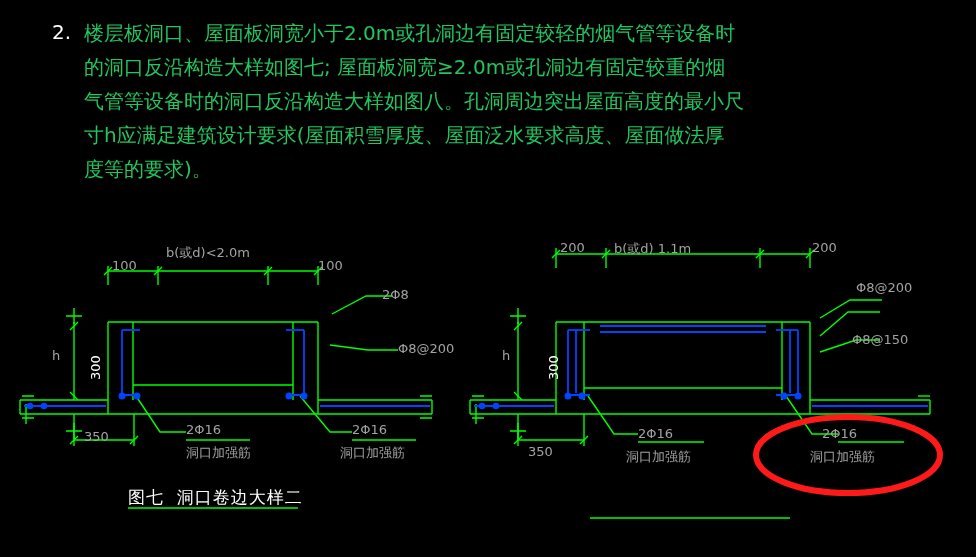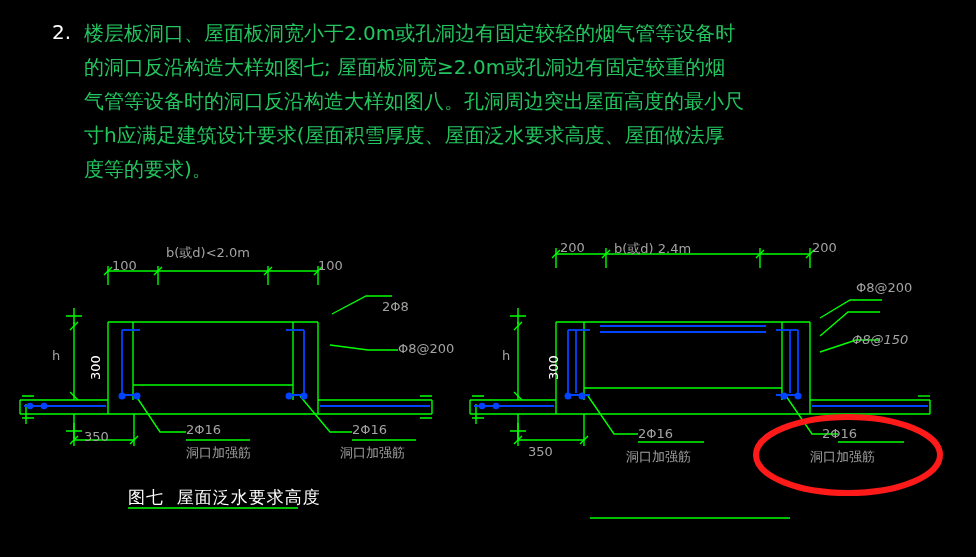--- a/index.html
+++ b/index.html
@@ -178,41 +178,41 @@
 
   <div class="lbl" style="left:112px; top:258px;">100</div>
   <div class="lbl" style="left:166px; top:244px;">b(或d)&lt;2.0m</div>
   <div class="lbl" style="left:318px; top:258px;">100</div>
 
   <div class="lbl" style="left:52px; top:348px;">h</div>
   <div class="vert-rot" style="left:88px; top:380px;">300</div>
 
   <div class="lbl" style="left:84px; top:429px;">350</div>
 
-  <div class="lbl" style="left:382px; top:287px;margin-top:12px;">2Φ8</div>
+  <div class="lbl" style="left:382px; top:287px;">2Φ8</div>
   <div class="lbl" style="left:398px; top:341px;">Φ8@200</div>
 
   <div class="lbl" style="left:186px; top:422px;">2Φ16</div>
   <div class="lbl" style="left:186px; top:444px;">洞口加强筋</div>
   <div class="lbl" style="left:352px; top:422px;">2Φ16</div>
   <div class="lbl" style="left:340px; top:444px;">洞口加强筋</div>
 
-  <div class="cap" style="left:128px; top:486px;">图七  屋面泛水要求高度</div>
+  <div class="cap" style="left:128px; top:486px;">图七  洞口卷边大样二</div>
 
   <div class="lbl" style="left:560px; top:240px;">200</div>
-  <div class="lbl" style="left:614px; top:240px;">b(或d) 2.4m</div>
+  <div class="lbl" style="left:614px; top:240px;">b(或d) 1.1m</div>
   <div class="lbl" style="left:812px; top:240px;">200</div>
 
   <div class="lbl" style="left:502px; top:348px;">h</div>
   <div class="vert-rot" style="left:546px; top:380px;">300</div>
 
   <div class="lbl" style="left:528px; top:444px;">350</div>
 
   <div class="lbl" style="left:856px; top:280px;">Φ8@200</div>
-  <div class="lbl" style="left:852px; top:332px;font-style:italic;">Φ8@150</div>
+  <div class="lbl" style="left:852px; top:332px;">Φ8@150</div>
 
   <div class="lbl" style="left:638px; top:426px;">2Φ16</div>
   <div class="lbl" style="left:626px; top:448px;">洞口加强筋</div>
   <div class="lbl" style="left:822px; top:426px;">2Φ16</div>
   <div class="lbl" style="left:810px; top:448px;">洞口加强筋</div>
 
 
 </div>
 
 </body></html>

